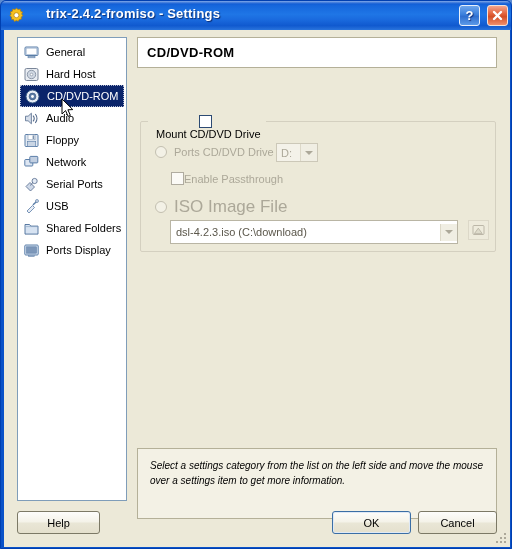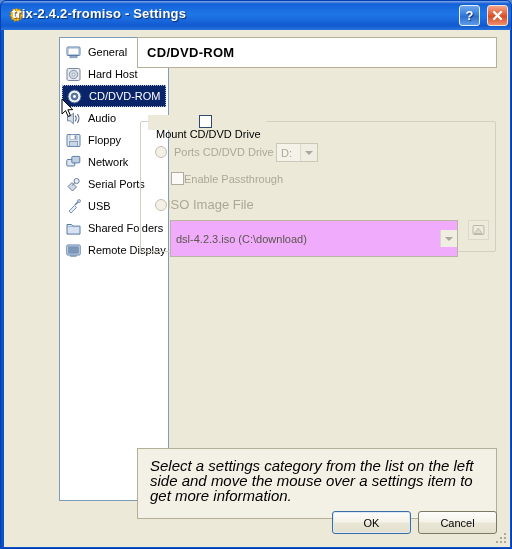--- a/index.html
+++ b/index.html
@@ -46,21 +46,21 @@
     background: linear-gradient(to bottom, rgba(255,255,255,.45), rgba(255,255,255,0));
     border-radius: 5px 5px 0 0;
   }
   #win-icon {
     position: absolute;
     left: 7px; top: 6px;
     width: 17px; height: 17px;
   }
   #win-title {
     position: absolute;
-    left: 11px; top: 5px;
+    left: 45px; top: 5px;
     color: #ffffff;
     font-size: 13px;
     font-weight: bold;
     letter-spacing: .2px;
     text-shadow: 1px 1px 1px rgba(0,0,40,.6);
     white-space: nowrap;
   }
   .tb-btn {
     position: absolute;
     top: 4px;
@@ -100,21 +100,20 @@
   #sidebar {
     position: absolute;
     left: 13px; top: 7px;
     width: 110px;
     height: 464px;
     background: #ffffff;
     border: 1px solid #7f9db9;
     box-sizing: border-box;
     overflow: hidden;
     padding-top: 3px;
-    margin-left: 42px;
   }
   .side-item {
     display: flex;
     align-items: center;
     height: 22px;
     margin: 0 2px;
     padding-left: 3px;
     cursor: default;
     white-space: nowrap;
   }
@@ -263,32 +262,33 @@
   }
 
   #row-iso {
     position: absolute;
     left: 151px; top: 167px;
     display: flex;
     align-items: center;
     cursor: default;
   }
   #row-iso .lbl {
-    font-size: 13px;
+    margin-left: 7px;
+    font-size: 17px;
     color: #aca899;
     text-align: center;
   }
 
   #iso-select {
     position: absolute;
     left: 166px; top: 190px;
-    width: 288px; height: 37px;
+    width: 288px; height: 24px;
     box-sizing: border-box;
     border: 1px solid #b9b5a4;
-    background: #f0abfc;
+    background: #ffffff;
     display: flex;
     align-items: center;
     cursor: default;
   }
   #iso-select .dv {
     font-size: 11px;
     color: #5b574b;
     padding-left: 5px;
     flex: 1;
     white-space: nowrap;
@@ -312,21 +312,21 @@
     position: absolute;
     left: 133px; top: 418px;
     width: 360px;
     height: 71px;
     box-sizing: border-box;
     background: #f3f1e5;
     border: 1px solid #b4b098;
     padding: 9px 12px;
   }
   #info-box .info-text {
-    font-size: 15px;
+    font-size: 10px;
     font-style: italic;
     color: #000000;
     line-height: 15px;
   }
 
   
   #btn-row { position: absolute; left: 0; top: 0; width:506px; height:517px; pointer-events:none; }
   .btn {
     position: absolute;
     box-sizing: border-box;
@@ -482,21 +482,21 @@
         </svg>
         <span class="si-label">Shared Folders</span>
       </div>
 
       <div class="side-item">
         <svg class="si-icon" viewBox="0 0 17 17">
           <rect x="1.8" y="3" width="13.4" height="10" rx="1" fill="#dfe8f4" stroke="#5b7ea8"></rect>
           <rect x="3.6" y="4.8" width="9.8" height="6.4" fill="#7d97b9" stroke="#5b7ea8" stroke-width="0.6"></rect>
           <rect x="5.5" y="13.4" width="6" height="1.3" fill="#b9c6d9" stroke="#5b7ea8" stroke-width="0.5"></rect>
         </svg>
-        <span class="si-label">Remote Display</span>
+        <span class="si-label">Ports Display</span>
       </div>
     </div>
 
     <div id="panel-title">
       <span>CD/DVD-ROM</span>
     </div>
 
     <div id="mount-group"></div>
 
     <div id="mount-check-wrap">
@@ -538,20 +538,21 @@
         <rect x="2" y="2.5" width="11" height="9" rx="1" fill="#eeebdc" stroke="#b5b1a1" stroke-width="0.9"></rect>
         <path d="M3.4 10.6 L7.3 5.2 L11.2 10.6 Z" fill="#dedbcb" stroke="#b5b1a1" stroke-width="0.8"></path>
       </svg>
     </div>
 
     <div id="info-box">
       <div class="info-text">Select a settings category from the list on the left side and move the mouse over a settings item to get more information.</div>
     </div>
 
     <div id="btn-row">
+      <div class="btn" id="btn-help-footer">Help</div>
       <div class="btn" id="btn-ok">OK</div>
       <div class="btn" id="btn-cancel">Cancel</div>
     </div>
 
     <div id="grip">
       <i style="left:10px; top:2px;"></i>
       <i style="left:6px;  top:6px;"></i>
         <i style="left:10px; top:6px;"></i>
       <i style="left:2px;  top:10px;"></i>
         <i style="left:6px; top:10px;"></i>

